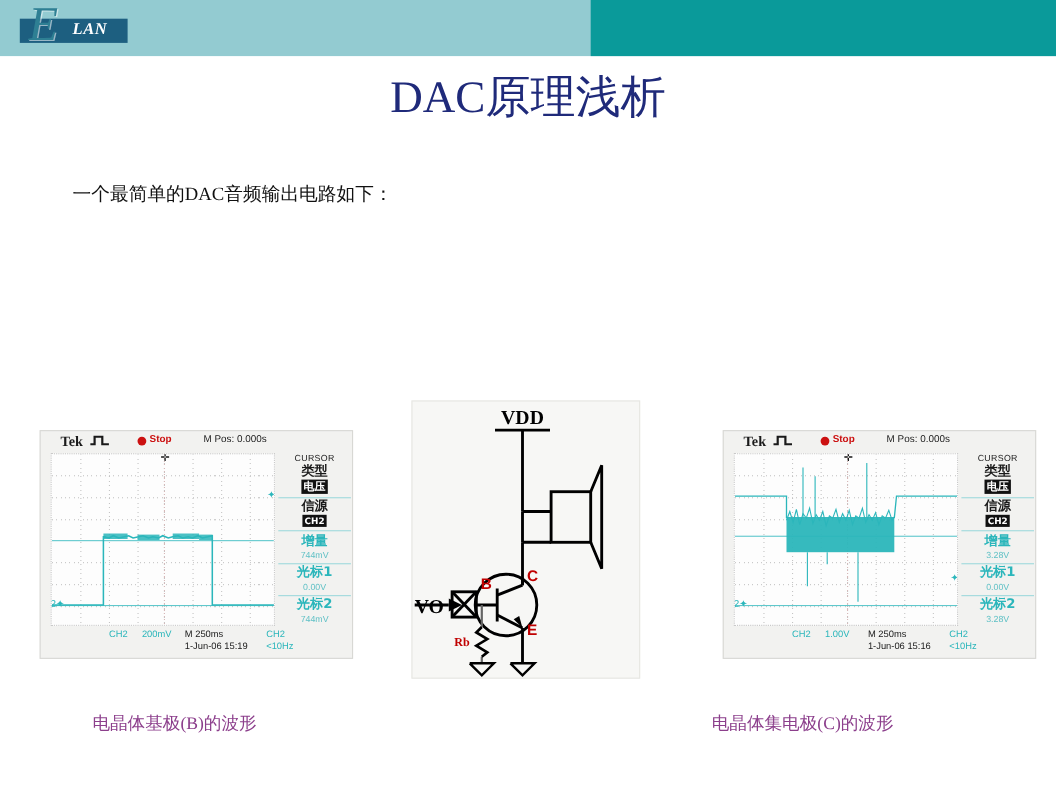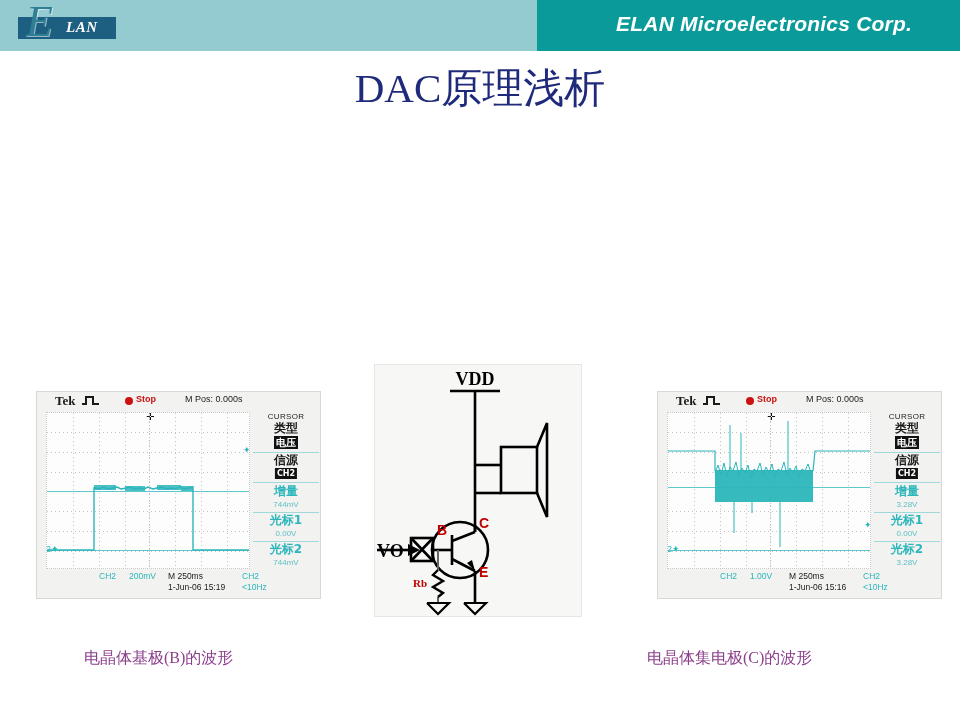--- a/index.html
+++ b/index.html
@@ -240,26 +240,26 @@
 </head>
 <body>
 
 <div class="header">
   <div class="header-right"></div>
   <div class="logo">
     <div class="logo-box"></div>
     <div class="logo-e">E</div>
     <div class="logo-lan">LAN</div>
   </div>
-  <div class="header-title">ELAN Microelectronics Corp.</div>
 </div>
 
 <div class="slide-title">DAC原理浅析</div>
 
 <div class="body-text">
+  <p>一个最简单的DAC音频输出电路如下：</p>
 </div>
 
 <div class="scope scope-left">
   <div class="scope-topbar">
     <div class="tek-logo">Tek</div>
     <div class="trig-glyph">
       <svg width="18" height="9" viewBox="0 0 18 9">
         <polyline points="0,8 4,8 4,1 11,1 11,8 17,8" fill="none" stroke="#1a1a1a" stroke-width="2"></polyline>
       </svg>
     </div>

